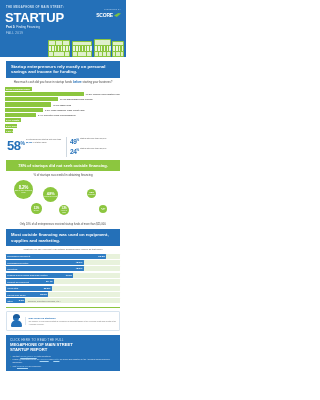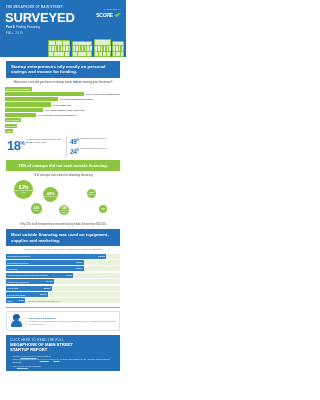--- a/index.html
+++ b/index.html
@@ -158,21 +158,21 @@
   .footer li:before{content:"\25AA";position:absolute;left:0;top:0;color:#8cc63f;font-size:2px;}
   .footer a{color:#a9d6f5;text-decoration:underline;}
 </style>
 </head>
 <body>
 
 <div class="page">
 
   <div class="header">
     <div class="hdr-eyebrow">THE MEGAPHONE OF MAIN STREET:</div>
-    <div class="hdr-title">SURVEYED</div>
+    <div class="hdr-title">STARTUP</div>
     <div class="hdr-sub"><b>Part 3: </b><span>Finding Financing</span></div>
     <div class="hdr-date">FALL 2019</div>
 
     <div class="hdr-brandline">PRESENTED BY</div>
     <div class="hdr-logo">
       <span class="word">SCORE</span>
       <span class="swoosh"></span>
     </div>
 
     <div class="shops">
@@ -279,21 +279,21 @@
         </div>
         <div class="gbar">
           <div class="fill" style="width: 7%;"></div>
           <span class="lbl"><span class="pct">1.2%</span> Crowdfunding</span>
         </div>
       </div>
   </div>
 
   <div class="statrow">
     <div class="statL">
-      <div class="bignum"><span>18</span><sup>%</sup></div>
+      <div class="bignum"><span>58</span><sup>%</sup></div>
       <div class="statcopy">
         <span>of entrepreneurs started with less than </span><b>$5,000</b><span> in startup cash</span>
       </div>
     </div>
     <div class="vline"></div>
     <div class="statR">
       <div id="stat-right">
           <div class="row">
             <div class="midnum">49<sup>%</sup></div>
             <div class="midcopy">started with more than $10,000</div>

